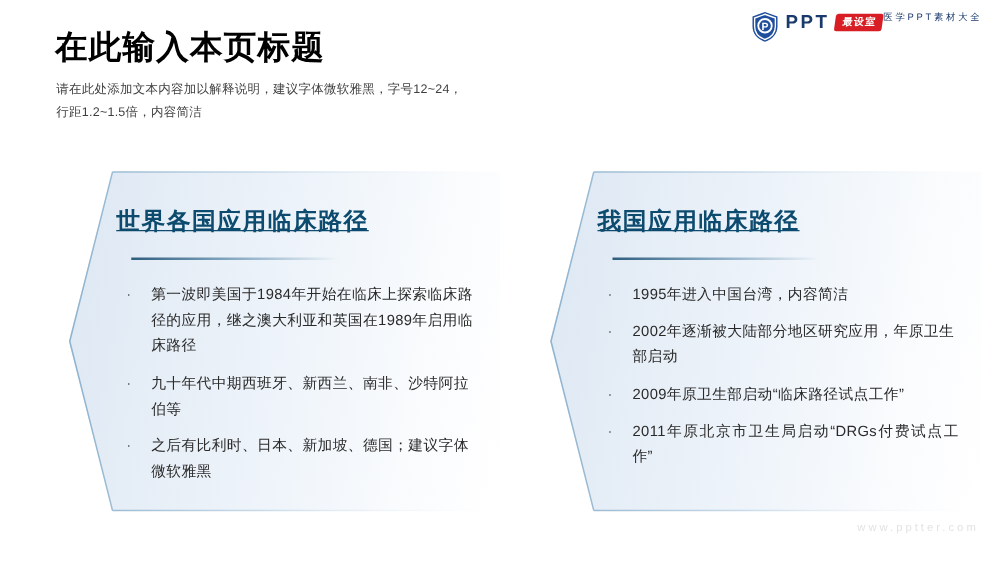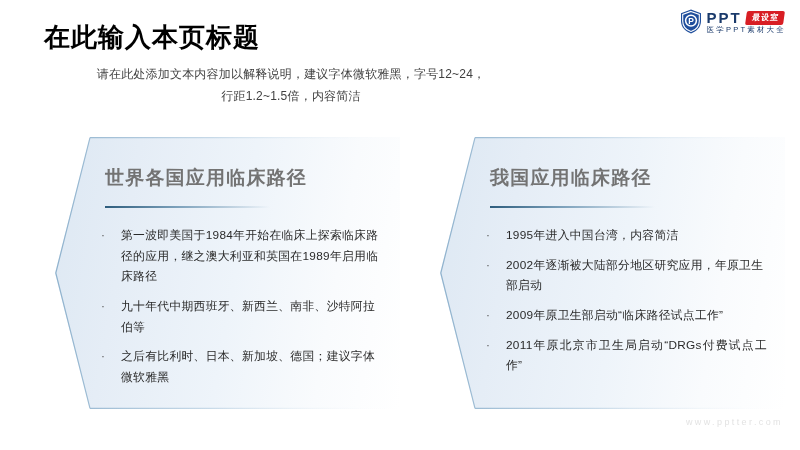--- a/index.html
+++ b/index.html
@@ -10,21 +10,21 @@
     overflow:hidden;position:relative;
   }
 
   
   .slide{position:relative;width:800px;height:450px;background:#fff;}
 
   
   .brand{position:absolute;top:9px;right:14px;display:flex;align-items:flex-start;gap:5px;}
   .brand-shield{width:22px;height:25px;position:relative;flex:none;}
   .brand-shield svg{display:block;}
-  .brand-text{display:flex;flex-direction:column;gap:1px;padding-top:1px;}
+  .brand-text{display:flex;flex-direction:row;gap:1px;padding-top:1px;}
   .brand-row1{display:flex;align-items:center;gap:4px;}
   .brand-ppt{
     font-size:15px;font-weight:700;color:#1a3a6b;letter-spacing:2px;
     line-height:1;font-family:"Liberation Sans",sans-serif;
   }
   .brand-badge{
     background:#d81e24;color:#fff;font-size:8px;line-height:1;
     padding:3px 5px 3px 6px;border-radius:2px;letter-spacing:1px;
     font-weight:700;transform:skewX(-8deg);
   }
@@ -33,45 +33,45 @@
     line-height:1;white-space:nowrap;
   }
 
   
   .title{
     position:absolute;left:44px;top:22px;
     font-size:26px;font-weight:700;color:#000000;letter-spacing:1px;
     line-height:1.2;white-space:nowrap;
   }
   .subtitle{
-    position:absolute;left:31px;top:63px;width:520px;
-    font-size:12px;color:#3f3f3f;line-height:1.85;letter-spacing:.2px;text-align:center;
+    position:absolute;left:45px;top:63px;width:520px;
+    font-size:10px;color:#3f3f3f;line-height:1.85;letter-spacing:.2px;
   }
   .subtitle span{display:block;}
 
   
   .panels{position:absolute;left:0;top:137px;width:800px;height:275px;}
   .panel{
     position:absolute;top:0;width:345px;height:272px;
     
     clip-path:polygon(35px 0, 345px 0, 345px 272px, 35px 272px, 0 136px);
     background:linear-gradient(100deg,#dde8f3 0%,#e5edf6 22%,#eef4fa 52%,#f9fbfd 78%,#ffffff 100%);
   }
   .panel-border{
     position:absolute;top:0;width:345px;height:272px;pointer-events:none;
   }
   .panel-border svg{display:block;overflow:visible;}
   .panel-left{left:55px;}
   .panel-right{left:440px;}
 
   .panel-inner{position:absolute;left:0;top:0;width:345px;height:272px;}
   .panel-title{
-    position:absolute;left:50px;top:30px;
-    font-size:19px;font-weight:700;color:#737373;letter-spacing:1.2px;
-    line-height:1.2;white-space:nowrap;
+    position:absolute;left:38px;top:30px;
+    font-size:19px;font-weight:700;color:#0c4a6e;letter-spacing:1.2px;
+    line-height:1.2;white-space:nowrap;text-decoration:underline;
   }
   .panel-rule{
     position:absolute;left:50px;top:69px;width:165px;height:2px;
     background:linear-gradient(90deg,#2e5d7d 0%,#7fa3bd 45%,rgba(210,225,238,0) 100%);
   }
   .panel-list{
     position:absolute;left:42px;top:88px;width:285px;
     margin:0;padding:0;list-style:none;
   }
   .panel-list li{

